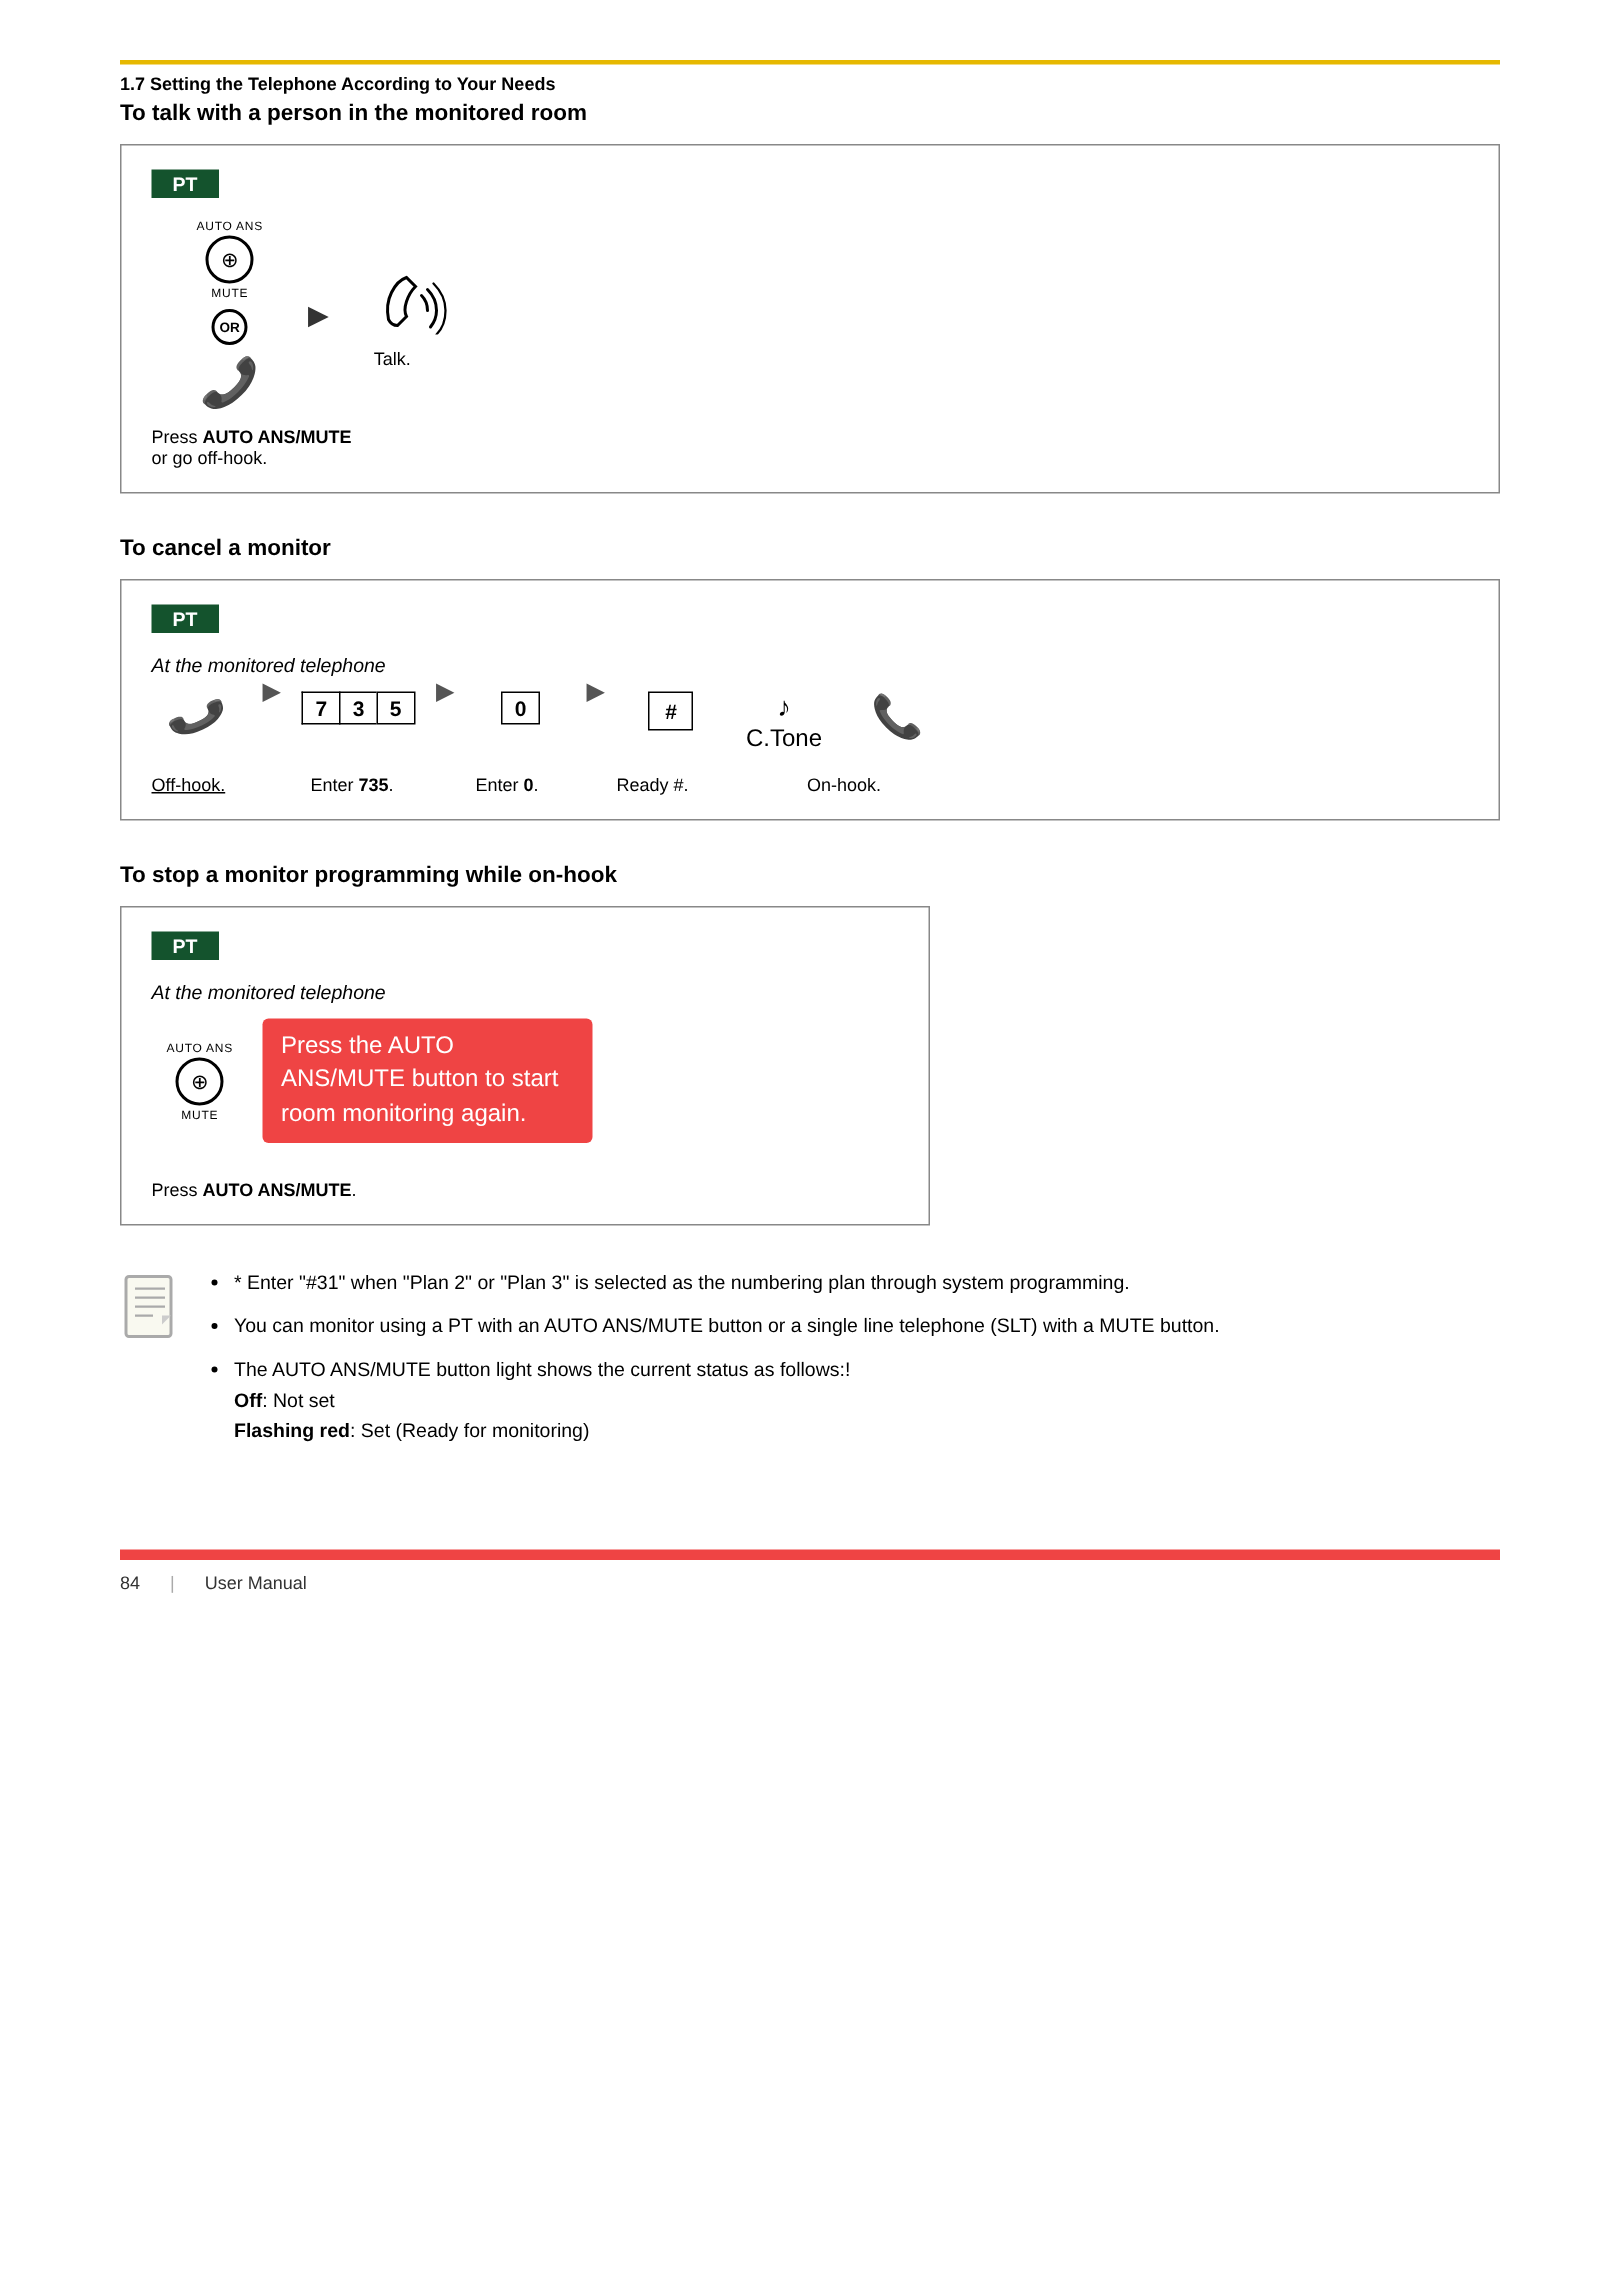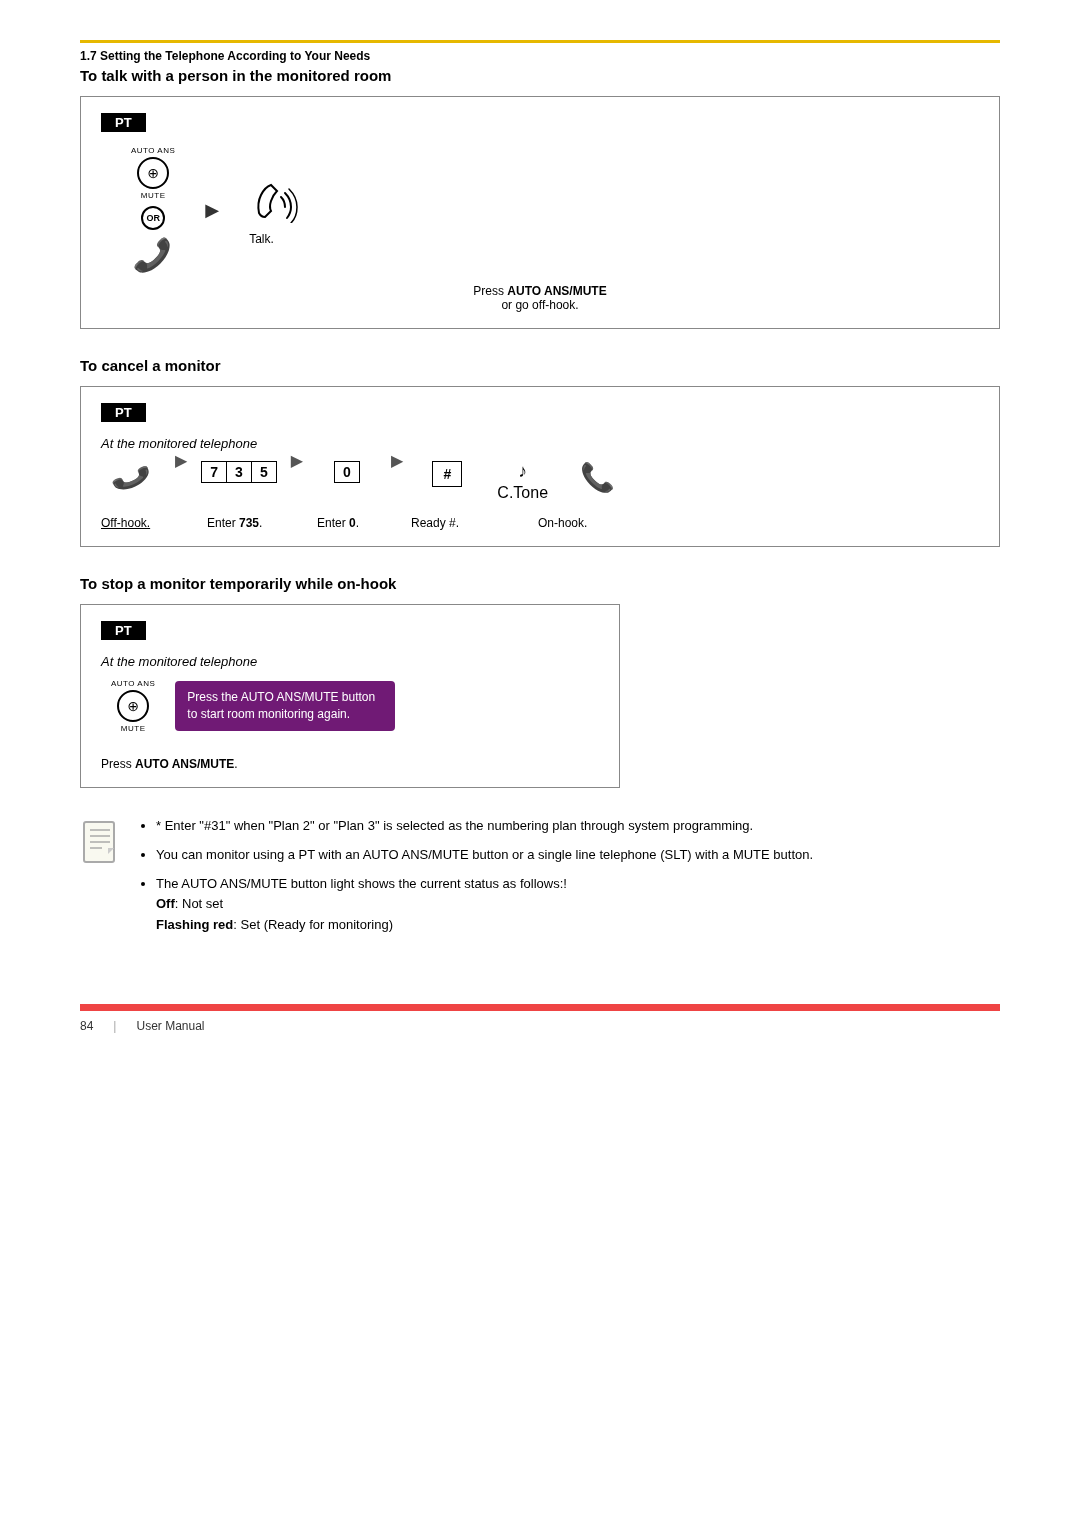--- a/index.html
+++ b/index.html
@@ -32,21 +32,21 @@
     }
 
     .diagram-box {
       border: 1px solid #888;
       padding: 16px 20px;
       margin-bottom: 28px;
       position: relative;
     }
 
     .pt-label {
-      background: #000000;
+      background: #14532d;
       color: #fff;
       font-weight: bold;
       font-size: 13px;
       padding: 2px 14px;
       display: inline-block;
       margin-bottom: 14px;
     }
 
     .arrow {
       font-size: 18px;
@@ -158,23 +158,23 @@
 
     .ctone-note {
       font-size: 16px;
     }
 
     .music-icon {
       font-size: 18px;
     }
 
     .tooltip-bubble {
-      background: #701a75;
+      background: #ef4444;
       color: #fff;
-      font-size: 12px;
+      font-size: 16px;
       padding: 8px 12px;
       border-radius: 4px;
       max-width: 220px;
       line-height: 1.4;
     }
 
     .bullet-section {
       display: flex;
       gap: 16px;
       margin-top: 20px;
@@ -281,21 +281,21 @@
 
           <path d="M32 22 Q36 26 36 32" stroke="#000" stroke-width="2" fill="none" stroke-linecap="round"></path>
           <path d="M36 18 Q42 24 42 32 Q42 38 38 43" stroke="#000" stroke-width="2" fill="none" stroke-linecap="round"></path>
           <path d="M40 14 Q48 22 48 32 Q48 42 42 48" stroke="#000" stroke-width="1.5" fill="none" stroke-linecap="round"></path>
         </svg>
       </div>
       <div class="caption">Talk.</div>
     </div>
   </div>
 
-  <div class="caption-left" style="margin-top:10px; font-size:12px;text-align:center;">
+  <div class="caption-left" style="margin-top:10px; font-size:12px;">
     <span>Press </span><strong>AUTO ANS/MUTE</strong><br>
     <span>or go off-hook.</span>
   </div>
 </div>
 
 <div class="subsection-title">To cancel a monitor</div>
 
 <div class="diagram-box wide-diagram">
   <div class="pt-label">PT</div>
   <div class="italic-text">At the monitored telephone</div>
@@ -343,21 +343,21 @@
   <div style="display:flex; align-items:flex-start; gap:0; margin-top:14px; font-size:12px;">
     <div style="min-width:70px;text-decoration:underline;">Off-hook.</div>
     <div style="min-width:20px;"></div>
     <div style="min-width:100px; margin-left:16px;">Enter <strong>735</strong>.</div>
     <div style="min-width:80px; margin-left:10px;">Enter <strong>0</strong>.</div>
     <div style="min-width:80px; margin-left:14px;">Ready #.</div>
     <div style="min-width:60px; margin-left:47px;">On-hook.</div>
   </div>
 </div>
 
-<div class="subsection-title">To stop a monitor temporarily while on-hook</div>
+<div class="subsection-title">To stop a monitor programming while on-hook</div>
 
 <div class="diagram-box" style="max-width:540px;">
   <div class="pt-label">PT</div>
   <div class="italic-text">At the monitored telephone</div>
 
   <div style="display:flex; align-items:center; gap:20px; margin-left:10px;">
 
     <div class="icon-auto-ans">
       <span class="top-label">AUTO ANS</span>
       <div class="circle-icon">⊕</div>

